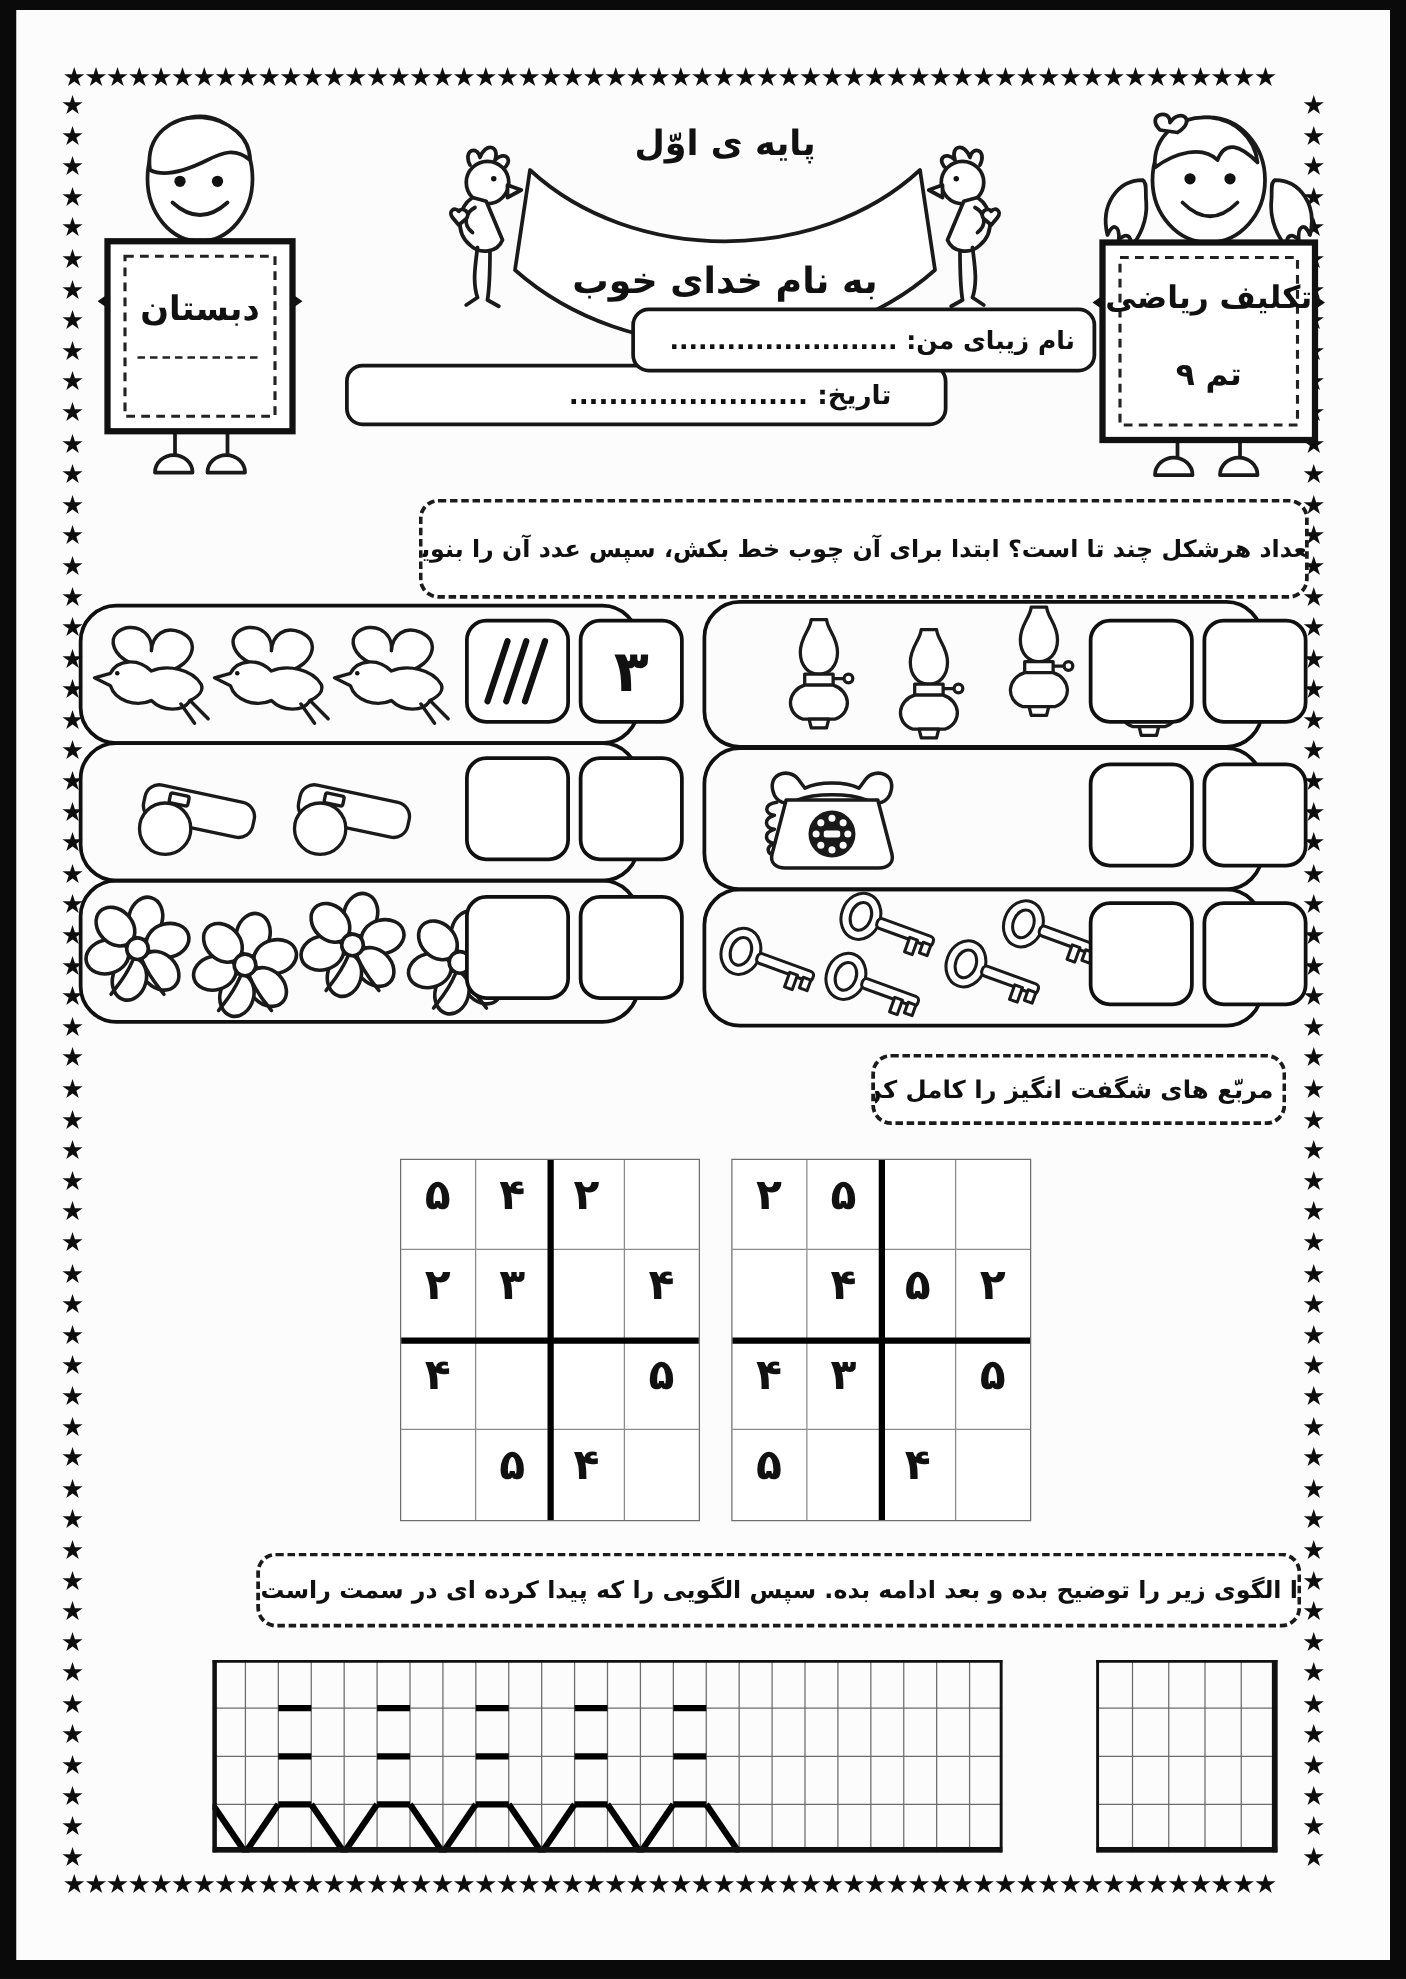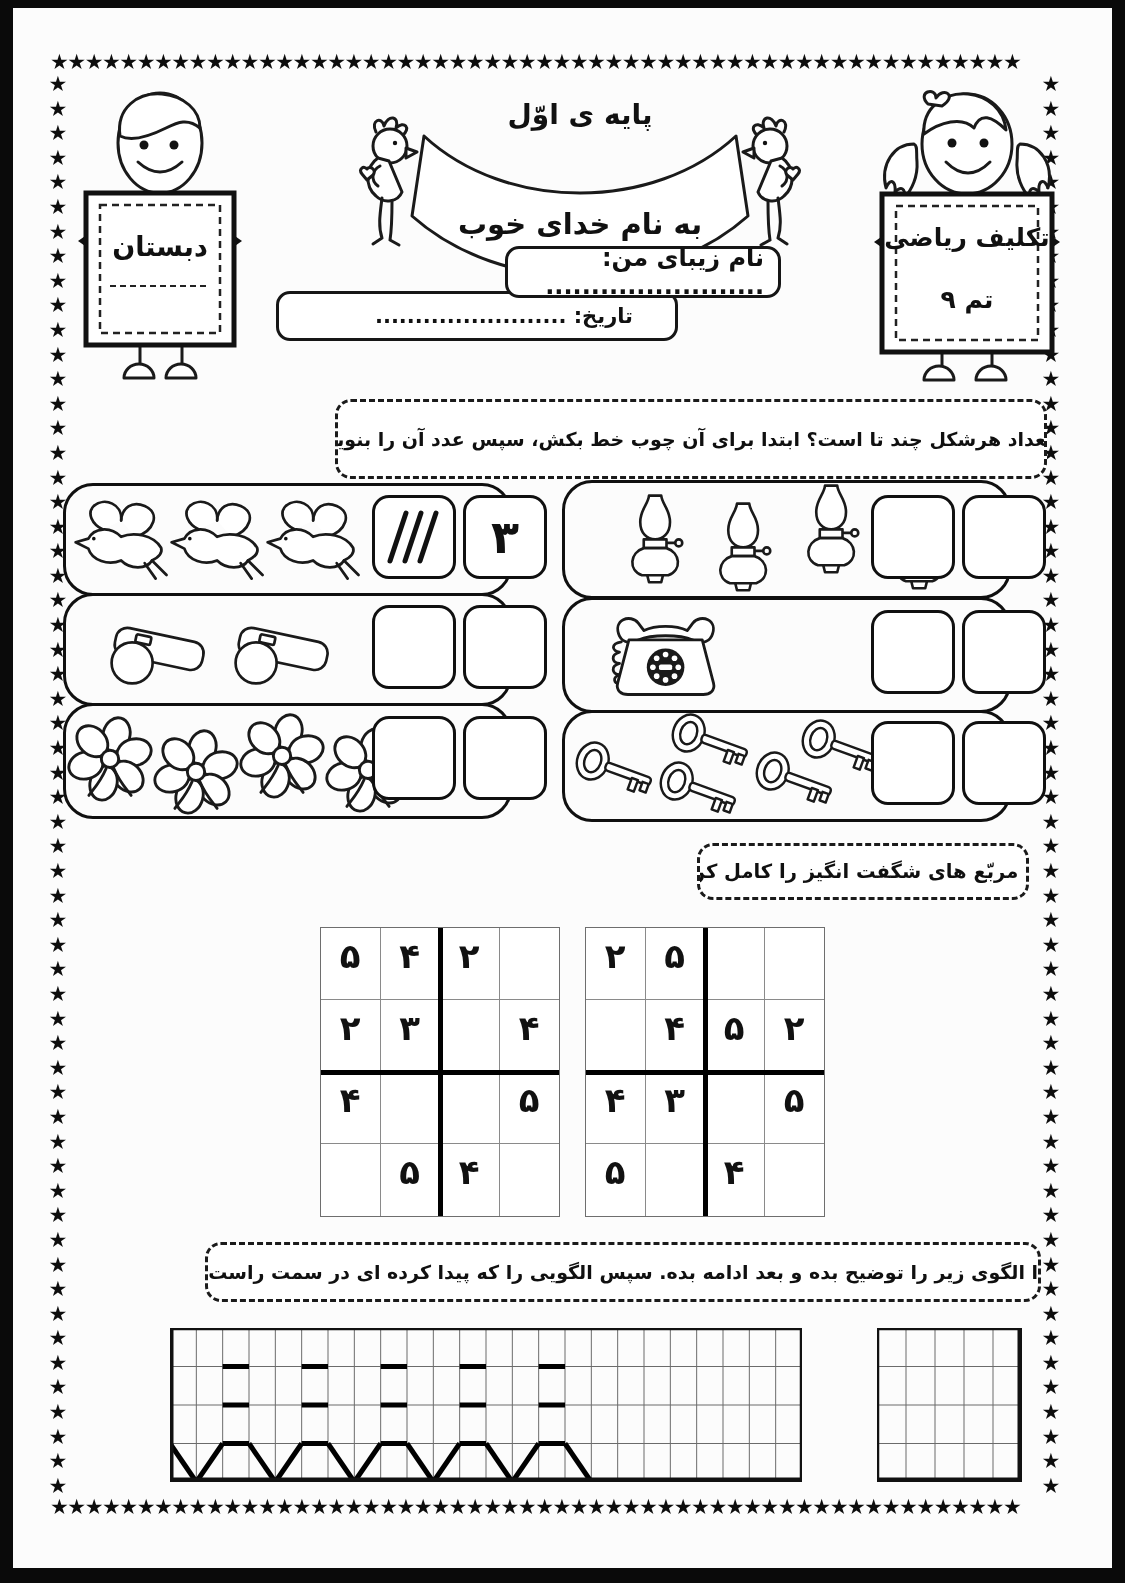--- a/index.html
+++ b/index.html
@@ -21,22 +21,22 @@
   .boy{left:78px;top:88px;width:165px;height:305px;}
   .girl{left:870px;top:86px;width:195px;height:307px;}
   .banner{left:328px;top:84px;width:504px;height:310px;}
   .outline{fill:#fff;stroke:#1a1a1a;stroke-width:3;stroke-linejoin:round;stroke-linecap:round;}
   .nofill{fill:none;stroke:#1a1a1a;stroke-width:3;stroke-linejoin:round;stroke-linecap:round;}
   .svgtxt{font-family:"DejaVu Sans",sans-serif;font-weight:bold;fill:#111;}
 
   
   .field{position:absolute;background:#fff;border:3px solid #161616;border-radius:14px;display:flex;
          align-items:center;font-weight:bold;color:#111;z-index:4;box-sizing:border-box;}
-  .name-field{left:505px;top:246px;width:276px;height:52px;font-size:24px;padding-right:14px;z-index:5;}
-  .date-field{left:276px;top:291px;width:402px;height:50px;font-size:21px;padding-right:42px;}
+  .name-field{left:505px;top:246px;width:372px;height:52px;font-size:20px;padding-right:14px;z-index:5;}
+  .date-field{left:276px;top:291px;width:482px;height:50px;font-size:21px;padding-right:42px;}
 
   
   .qbox{position:absolute;border:3px dashed #1b1b1b;border-radius:16px;display:flex;align-items:center;
         justify-content:center;font-weight:bold;color:#101010;text-align:center;z-index:4;background:#fff;
         white-space:nowrap;overflow:hidden;box-sizing:border-box;}
   .q1box{left:335px;top:399px;width:712px;height:80px;font-size:19px;}
   .q2box{left:697px;top:843px;width:332px;height:57px;font-size:19.5px;}
   .q3box{left:205px;top:1242px;width:836px;height:60px;font-size:19px;}
 
   

